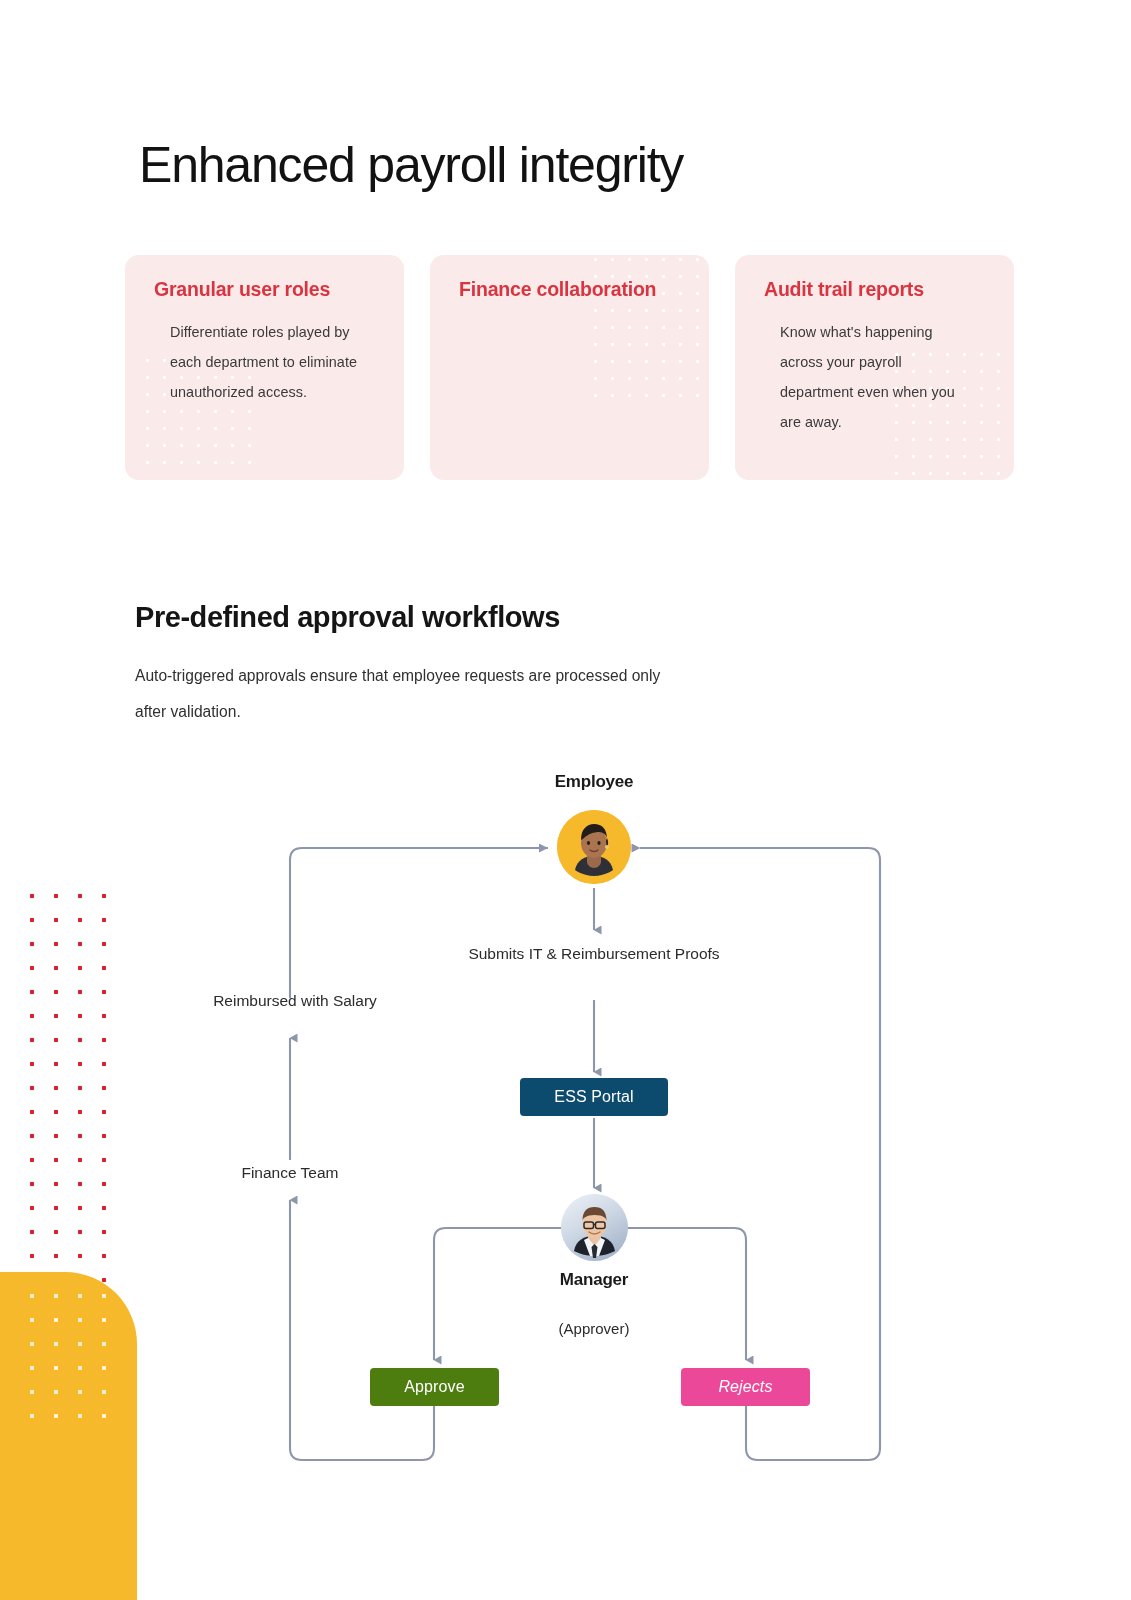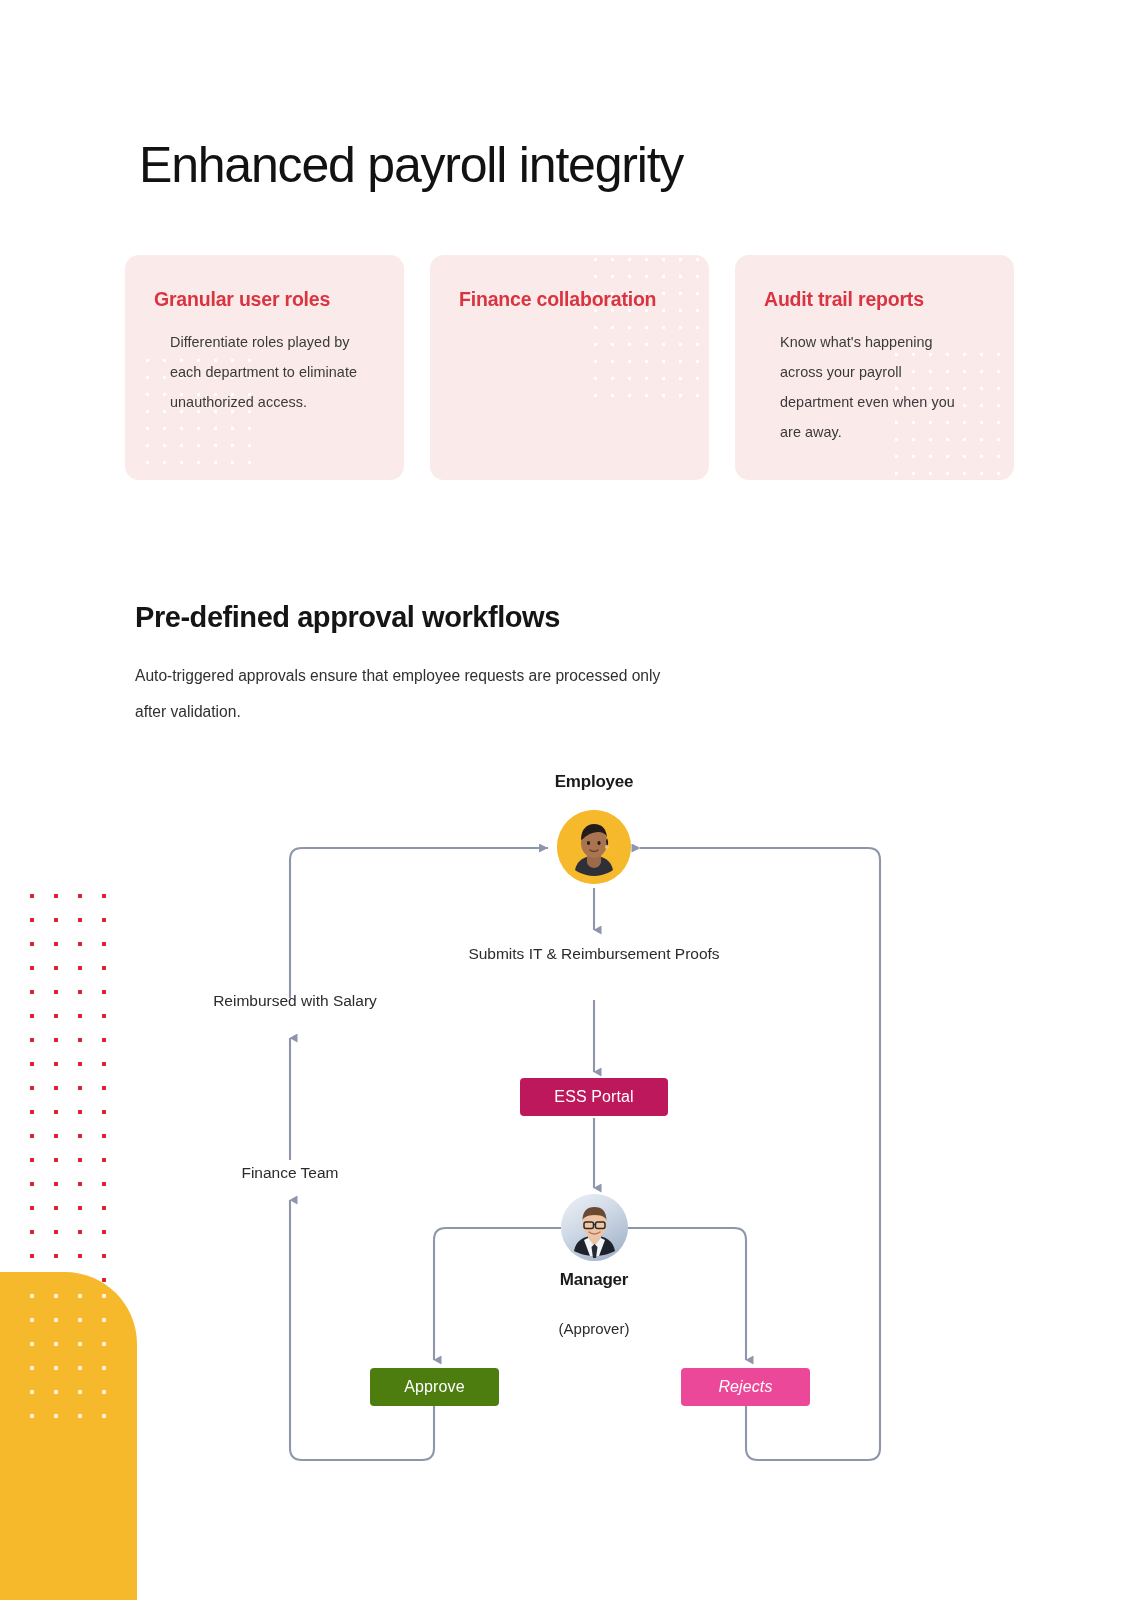--- a/index.html
+++ b/index.html
@@ -45,21 +45,21 @@
   }
   .card.c1{left:0;}
   .card.c2{left:305px;}
   .card.c3{left:610px;}
   .card .card-dots{position:absolute;width:120px;height:120px;
     background-image:radial-gradient(rgba(255,255,255,.95) 1.8px, rgba(0,0,0,0) 2px);
     background-size:17px 17px;opacity:.95;}
   .card.c1 .card-dots{left:14px;bottom:8px;}
   .card.c2 .card-dots{right:2px;top:-4px;height:160px;}
   .card.c3 .card-dots{right:6px;bottom:4px;height:130px;}
-  .card-inner{position:relative;padding:33px 28px 0 29px;z-index:2;}
+  .card-inner{position:relative;padding:23px 28px 0 29px;z-index:2;}
   .card-title{
     font-size:19.5px;font-weight:700;color:#d93440;margin:0 0 13px 0;
     letter-spacing:-.2px;
   }
   .card-body{
     font-size:14.4px;line-height:30px;color:#3a3a3a;margin:16px;
     letter-spacing:.05px;
   }
 
   
@@ -89,21 +89,21 @@
   .avatar{position:absolute;border-radius:50%;overflow:hidden;}
   .avatar-employee{left:557px;top:50px;width:74px;height:74px;background:#f6b92c;}
   .avatar-manager{left:561px;top:434px;width:67px;height:67px;
     background:linear-gradient(150deg,#e9eef4 0%,#cfd9e6 45%,#aebcd0 100%);}
 
   
   .flow-box{
     position:absolute;border-radius:4px;display:flex;align-items:center;
     justify-content:center;color:#ffffff;font-size:16px;letter-spacing:.1px;
   }
-  .box-ess{left:520px;top:318px;width:148px;height:38px;background:#be185d;}
+  .box-ess{left:520px;top:318px;width:148px;height:38px;background:#0c4a6e;}
   .box-approve{left:370px;top:608px;width:129px;height:38px;background:#4d7c0f;}
   .box-rejects{left:681px;top:608px;width:129px;height:38px;background:#ec4899;font-style:italic;}
 </style>
 </head>
 <body>
 
 <div class="page">
 
   <div class="dots-red"></div>
   <div class="yellow-shape"></div>

